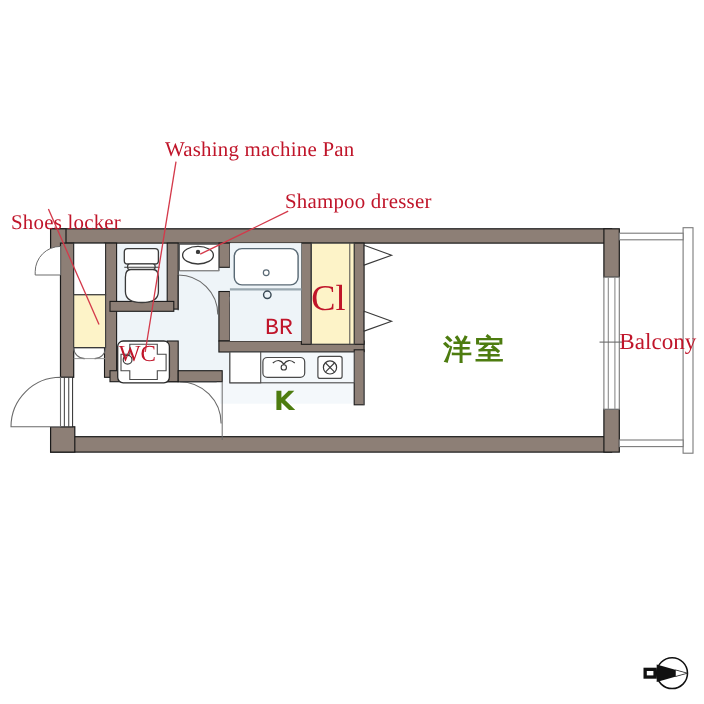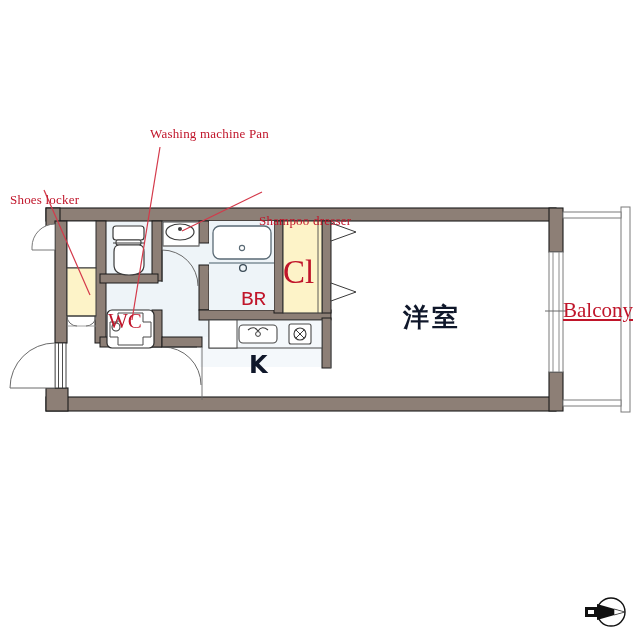--- a/index.html
+++ b/index.html
@@ -20,29 +20,29 @@
     left: 0;
     top: 0;
   }
   .label-text {
     position: absolute;
     white-space: nowrap;
     color: #c0152a;
     font-family: "Liberation Serif", serif;
   }
   .callout-label {
-    font-size: 13px;
+    font-size: 19px;
     letter-spacing: 0.2px;
   }
   .room-label {
     font-size: 21px;
   }
   .room-label-ja {
     position: absolute;
-    color: #0f172a;
+    color: #4d7c0f;
     font-family: "DejaVu Sans", sans-serif;
     font-size: 26px;
     font-weight: 600;
     letter-spacing: 3px;
     white-space: nowrap;
   }
 </style>
 </head>
 <body>
 
@@ -222,27 +222,27 @@
       <rect x="585" y="607" width="12" height="10" fill="#111111"></rect>
       <rect x="588" y="610" width="6" height="4" fill="#ffffff"></rect>
     </g>
 
   </svg>
 
   <div class="label-text callout-label" style="left:10px; top:152px;margin-top:40px;">Shoes locker</div>
 
   <div class="label-text callout-label" style="left:150px; top:126px;">Washing machine Pan</div>
 
-  <div class="label-text callout-label" style="left:259px; top:173px;margin-top:40px;">Shampoo dresser</div>
+  <div class="label-text callout-label" style="left:259px; top:173px;">Shampoo dresser</div>
 
   <div class="label-text room-label" style="left:108px; top:277px;margin-top:32px;">WC</div>
 
   <div class="label-text room-label" style="left:241px; top:288px;font-family:Liberation Mono, monospace;">BR</div>
 
   <div class="label-text room-label" style="left:283px; top:254px; font-size:33px;">Cl</div>
 
   <div class="room-label-ja" style="left:249px; top:351px; font-size:24px; letter-spacing:0;">K</div>
 
-  <div class="label-text room-label" style="left:563px; top:298px;text-decoration:underline;">Balcony</div>
+  <div class="label-text room-label" style="left:563px; top:298px;">Balcony</div>
 
   <div class="room-label-ja" style="left:403px; top:300px;">洋室</div>
 
 </div>
 
 </body></html>

